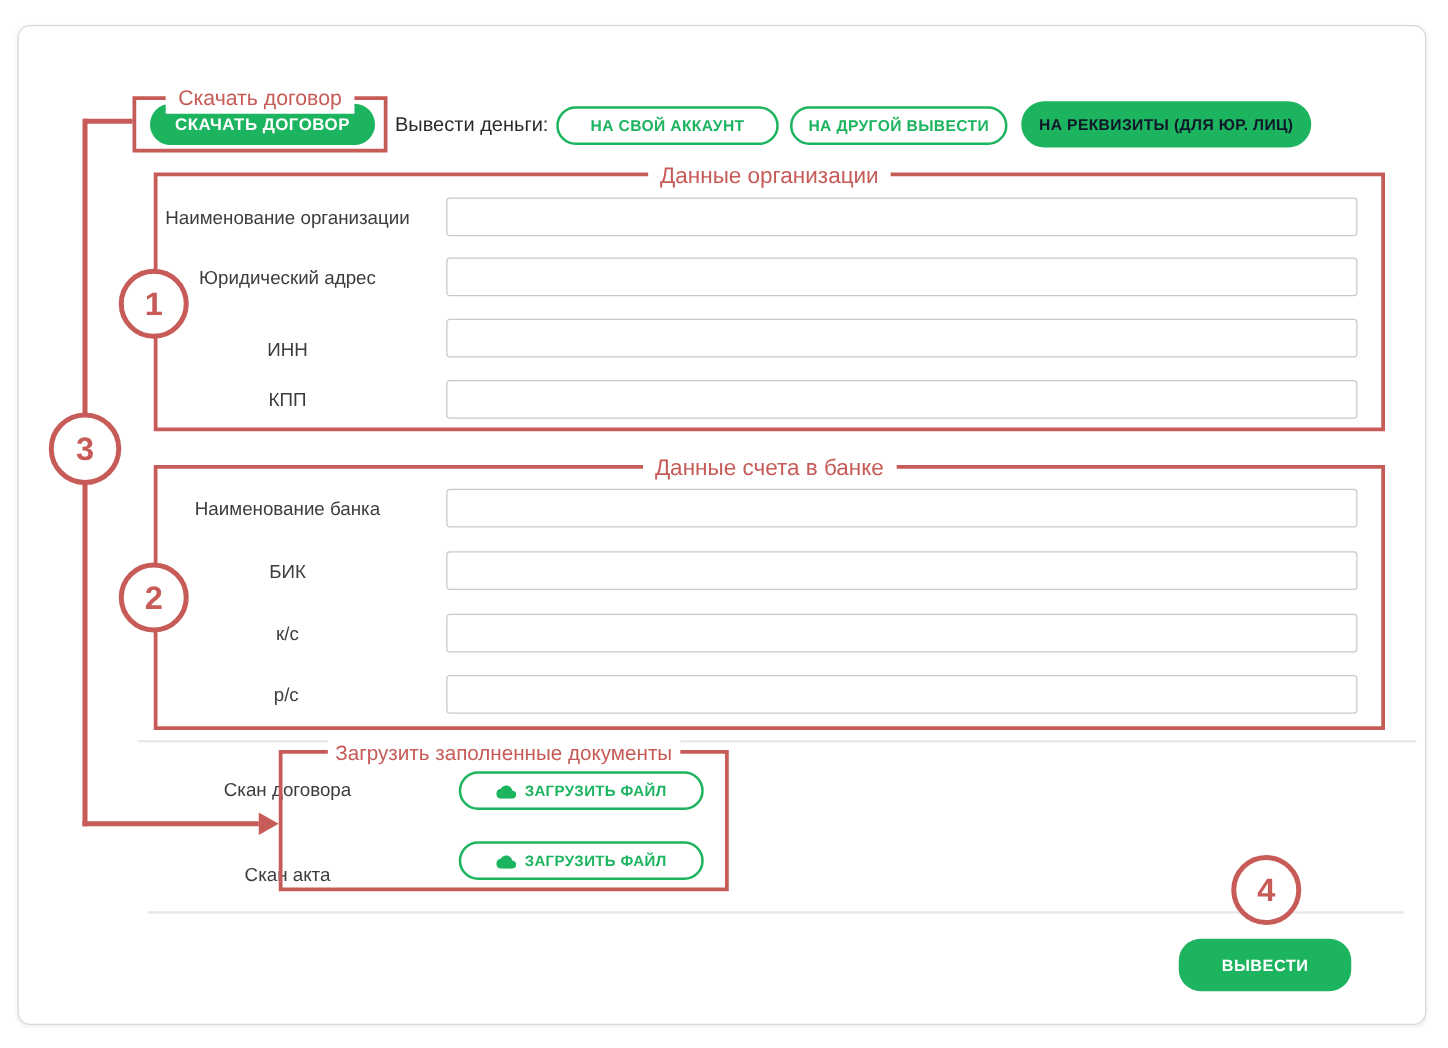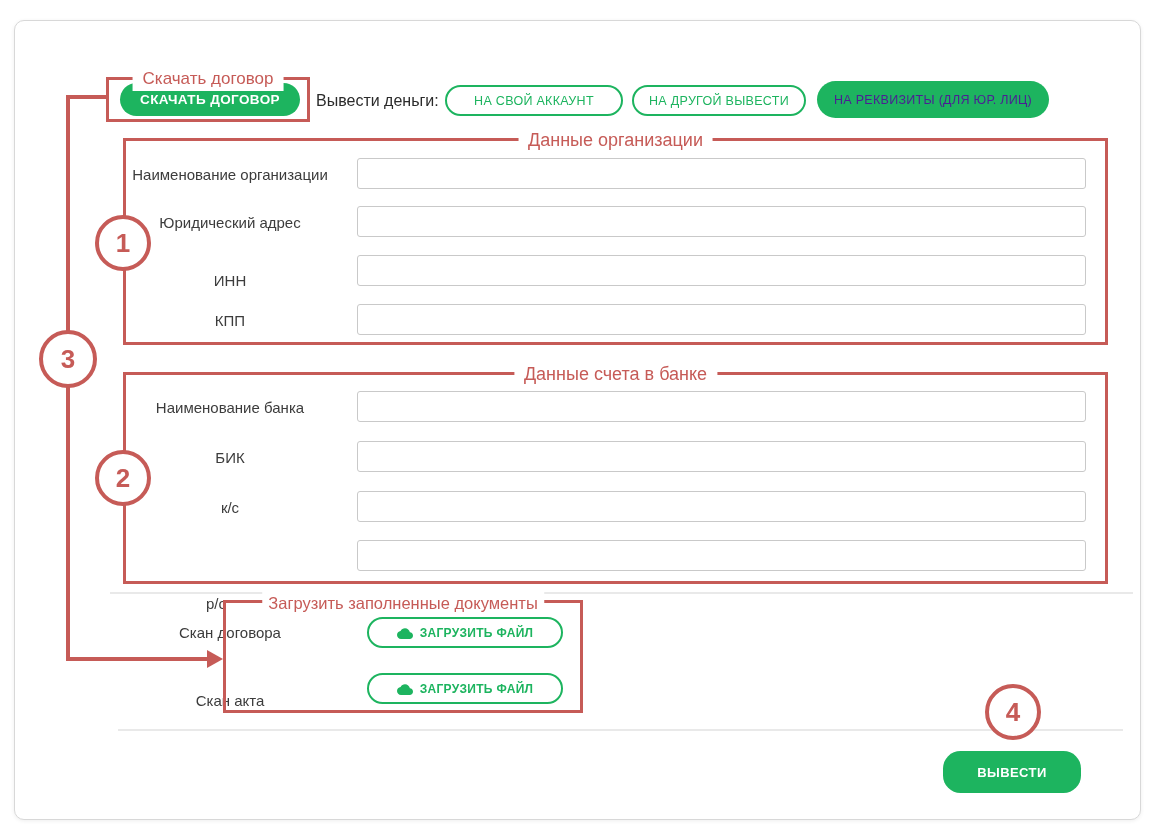--- a/index.html
+++ b/index.html
@@ -24,24 +24,24 @@
            align-items:center;justify-content:center;z-index:10;}
   
   .red-line{position:absolute;background:var(--red);z-index:4;}
   .arrow-head{position:absolute;width:0;height:0;border-top:9px solid transparent;
               border-bottom:9px solid transparent;border-left:16px solid var(--red);z-index:4;}
   
   .btn-solid{position:absolute;background:var(--green);color:#fff;border:none;border-radius:19px;
              font-family:"Liberation Sans",sans-serif;font-weight:bold;font-size:13.5px;
              letter-spacing:.4px;cursor:pointer;z-index:3;}
   .pill{position:absolute;border-radius:18px;font-family:"Liberation Sans",sans-serif;
-        font-weight:normal;font-size:12.5px;letter-spacing:.3px;cursor:pointer;z-index:3;
+        font-weight:bold;font-size:12.5px;letter-spacing:.3px;cursor:pointer;z-index:3;
         display:flex;align-items:center;justify-content:center;}
   .pill.outline{background:#fff;border:2px solid var(--green);color:var(--green);}
-  .pill.solid{background:var(--green);border:none;color:#4c1d95;}
+  .pill.solid{background:var(--green);border:none;color:#0f172a;}
   
   .field-label{position:absolute;width:230px;text-align:center;font-size:15px;color:var(--label);z-index:3;}
   .field-input{position:absolute;left:357px;width:729px;height:31px;border:1px solid var(--border-gray);
                border-radius:3px;background:#fff;font-size:14px;padding:0 8px;z-index:3;
                font-family:"Liberation Sans",sans-serif;}
   .upload-btn{position:absolute;width:196px;height:31px;border:2px solid var(--green);border-radius:16px;
               background:#fff;color:var(--green);font-weight:bold;font-size:12px;letter-spacing:.3px;
               display:flex;align-items:center;justify-content:center;gap:7px;cursor:pointer;z-index:6;
               font-family:"Liberation Sans",sans-serif;}
   .upload-btn svg{flex:0 0 auto;}
@@ -86,21 +86,21 @@
 
 <div class="field-label" style="left:115px;top:399px;">Наименование банка</div>
 <input class="field-input" style="top: 391px;" value="">
 
 <div class="field-label" style="left:115px;top:449px;">БИК</div>
 <input class="field-input" style="top: 441px;" value="">
 
 <div class="field-label" style="left:115px;top:499px;">к/с</div>
 <input class="field-input" style="top: 491px;" value="">
 
-<div class="field-label" style="left:101px;top:548px;margin-top:47px;">р/с</div>
+<div class="field-label" style="left:114px;top:548px;">р/с</div>
 <input class="field-input" style="top: 540px;" value="">
 
 <div class="divider" style="left:110px;top:592px;width:1023px;"></div>
 
 <div class="abox" style="left:223px;top:600px;width:360px;height:113px;">
   <span class="abox-legend small">Загрузить заполненные документы</span>
 </div>
 
 <div class="field-label" style="left:115px;top:624px;">Скан договора</div>
 <button class="upload-btn" style="left:367px;top:617px;">

